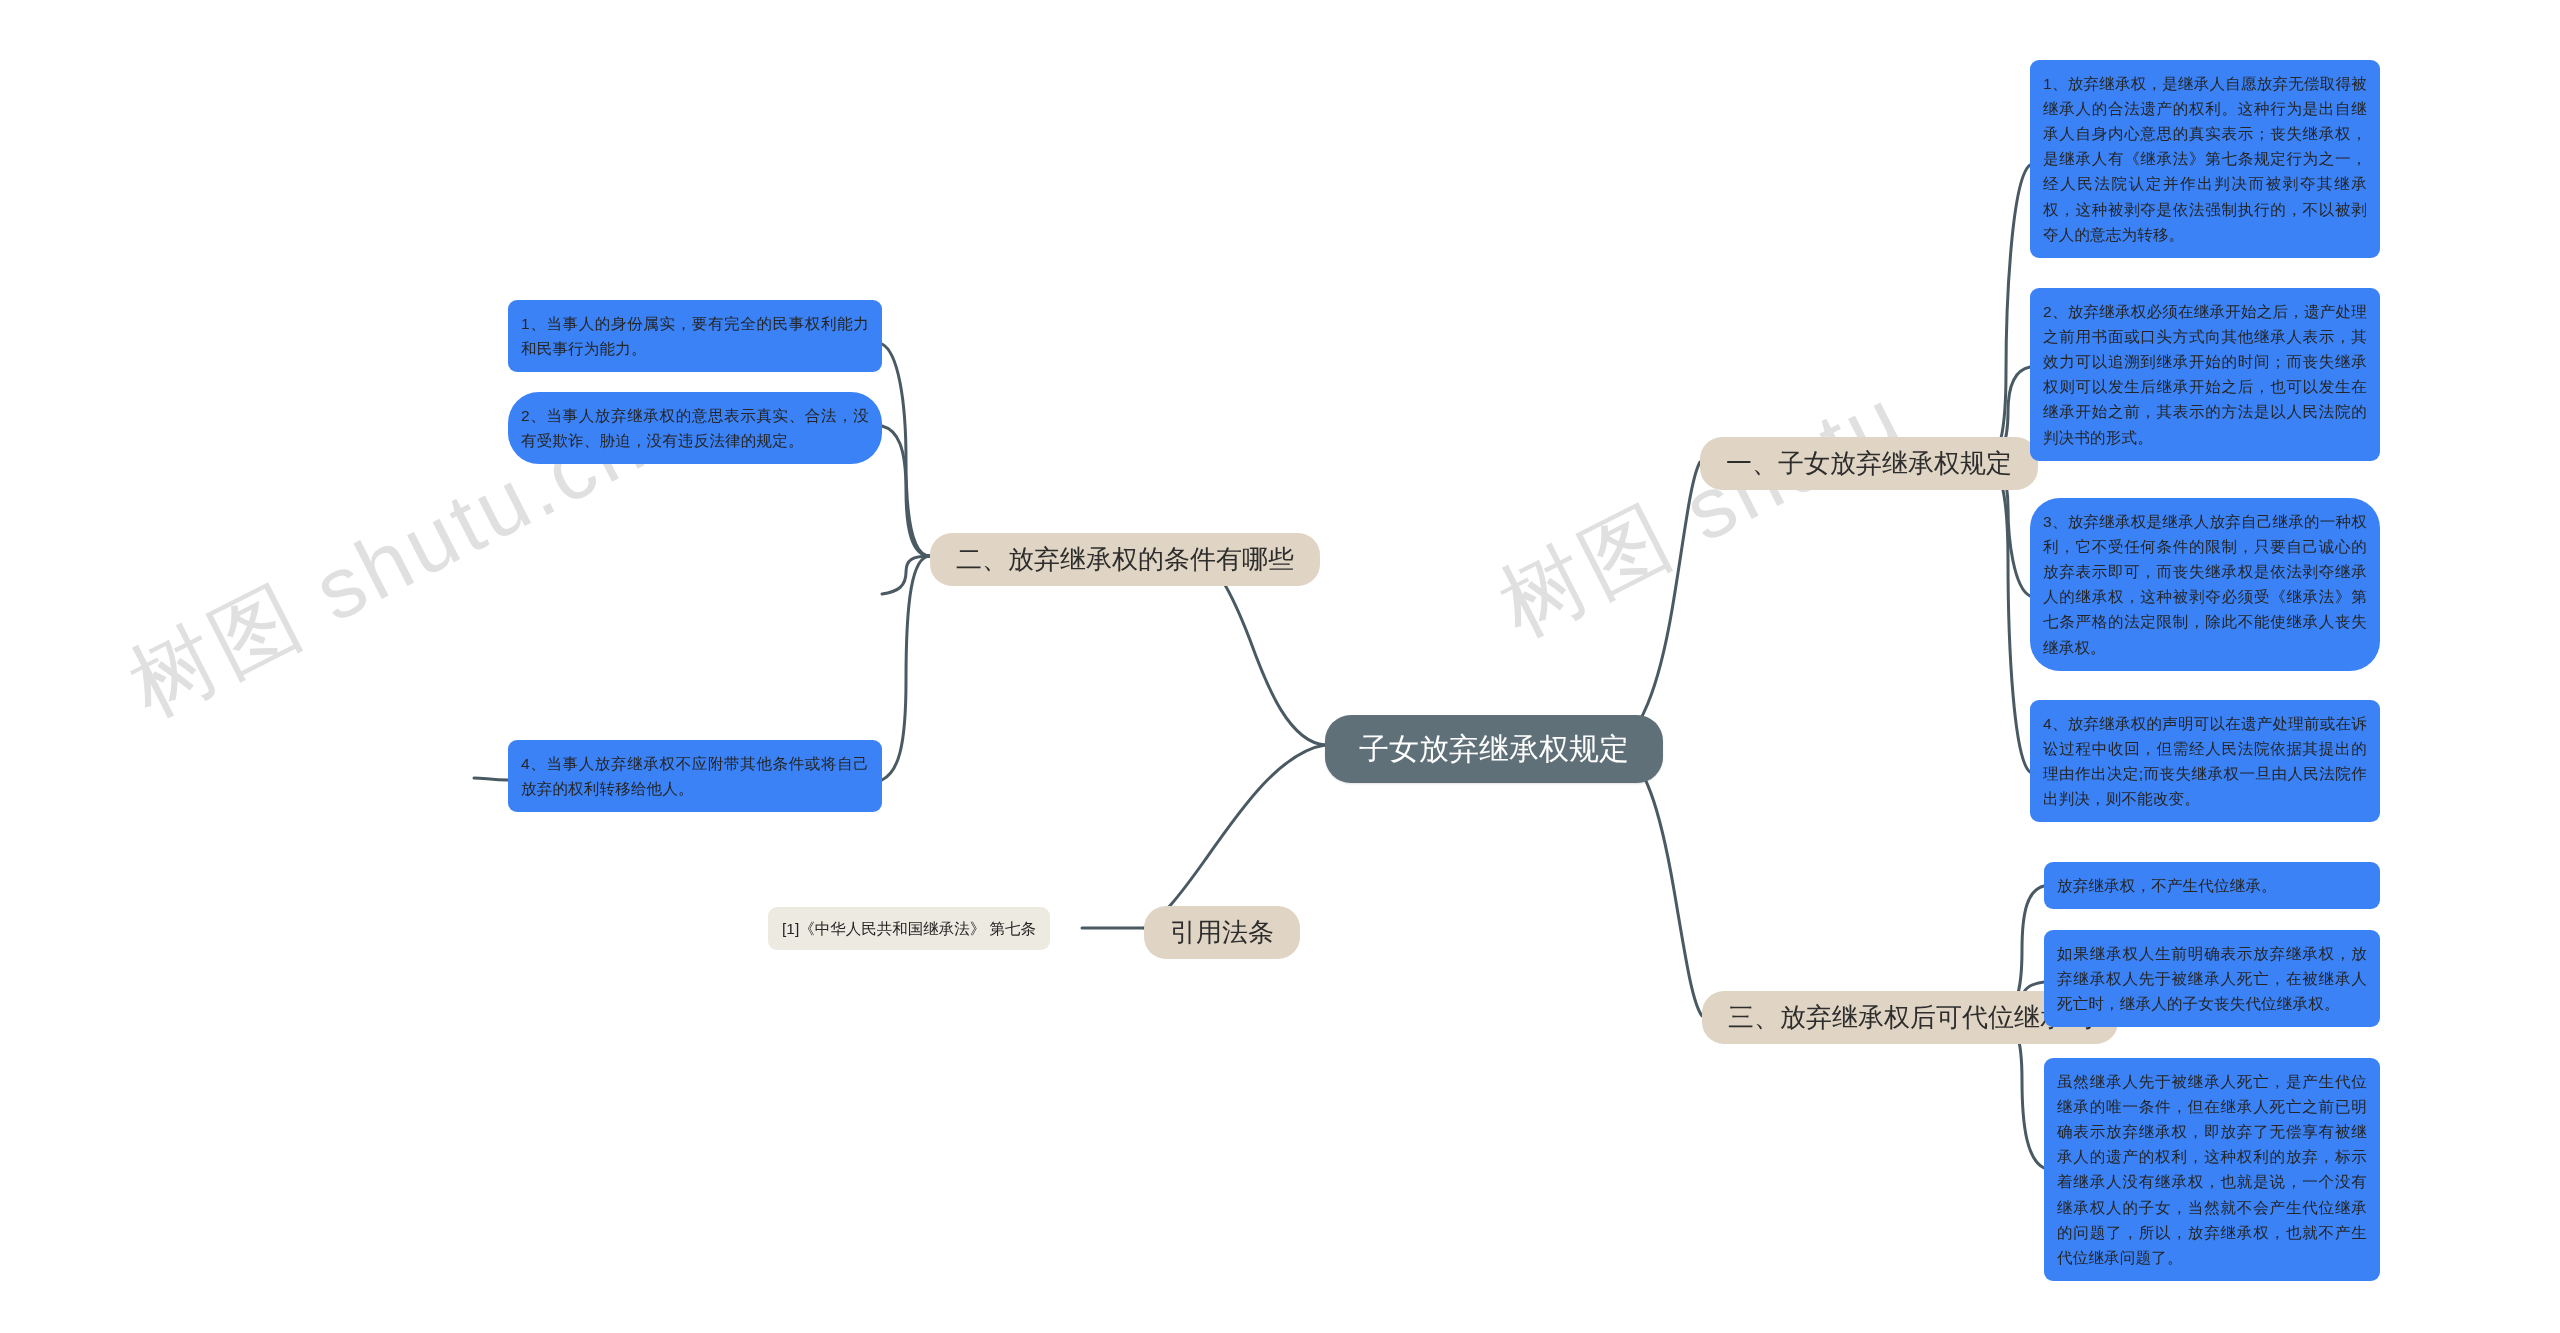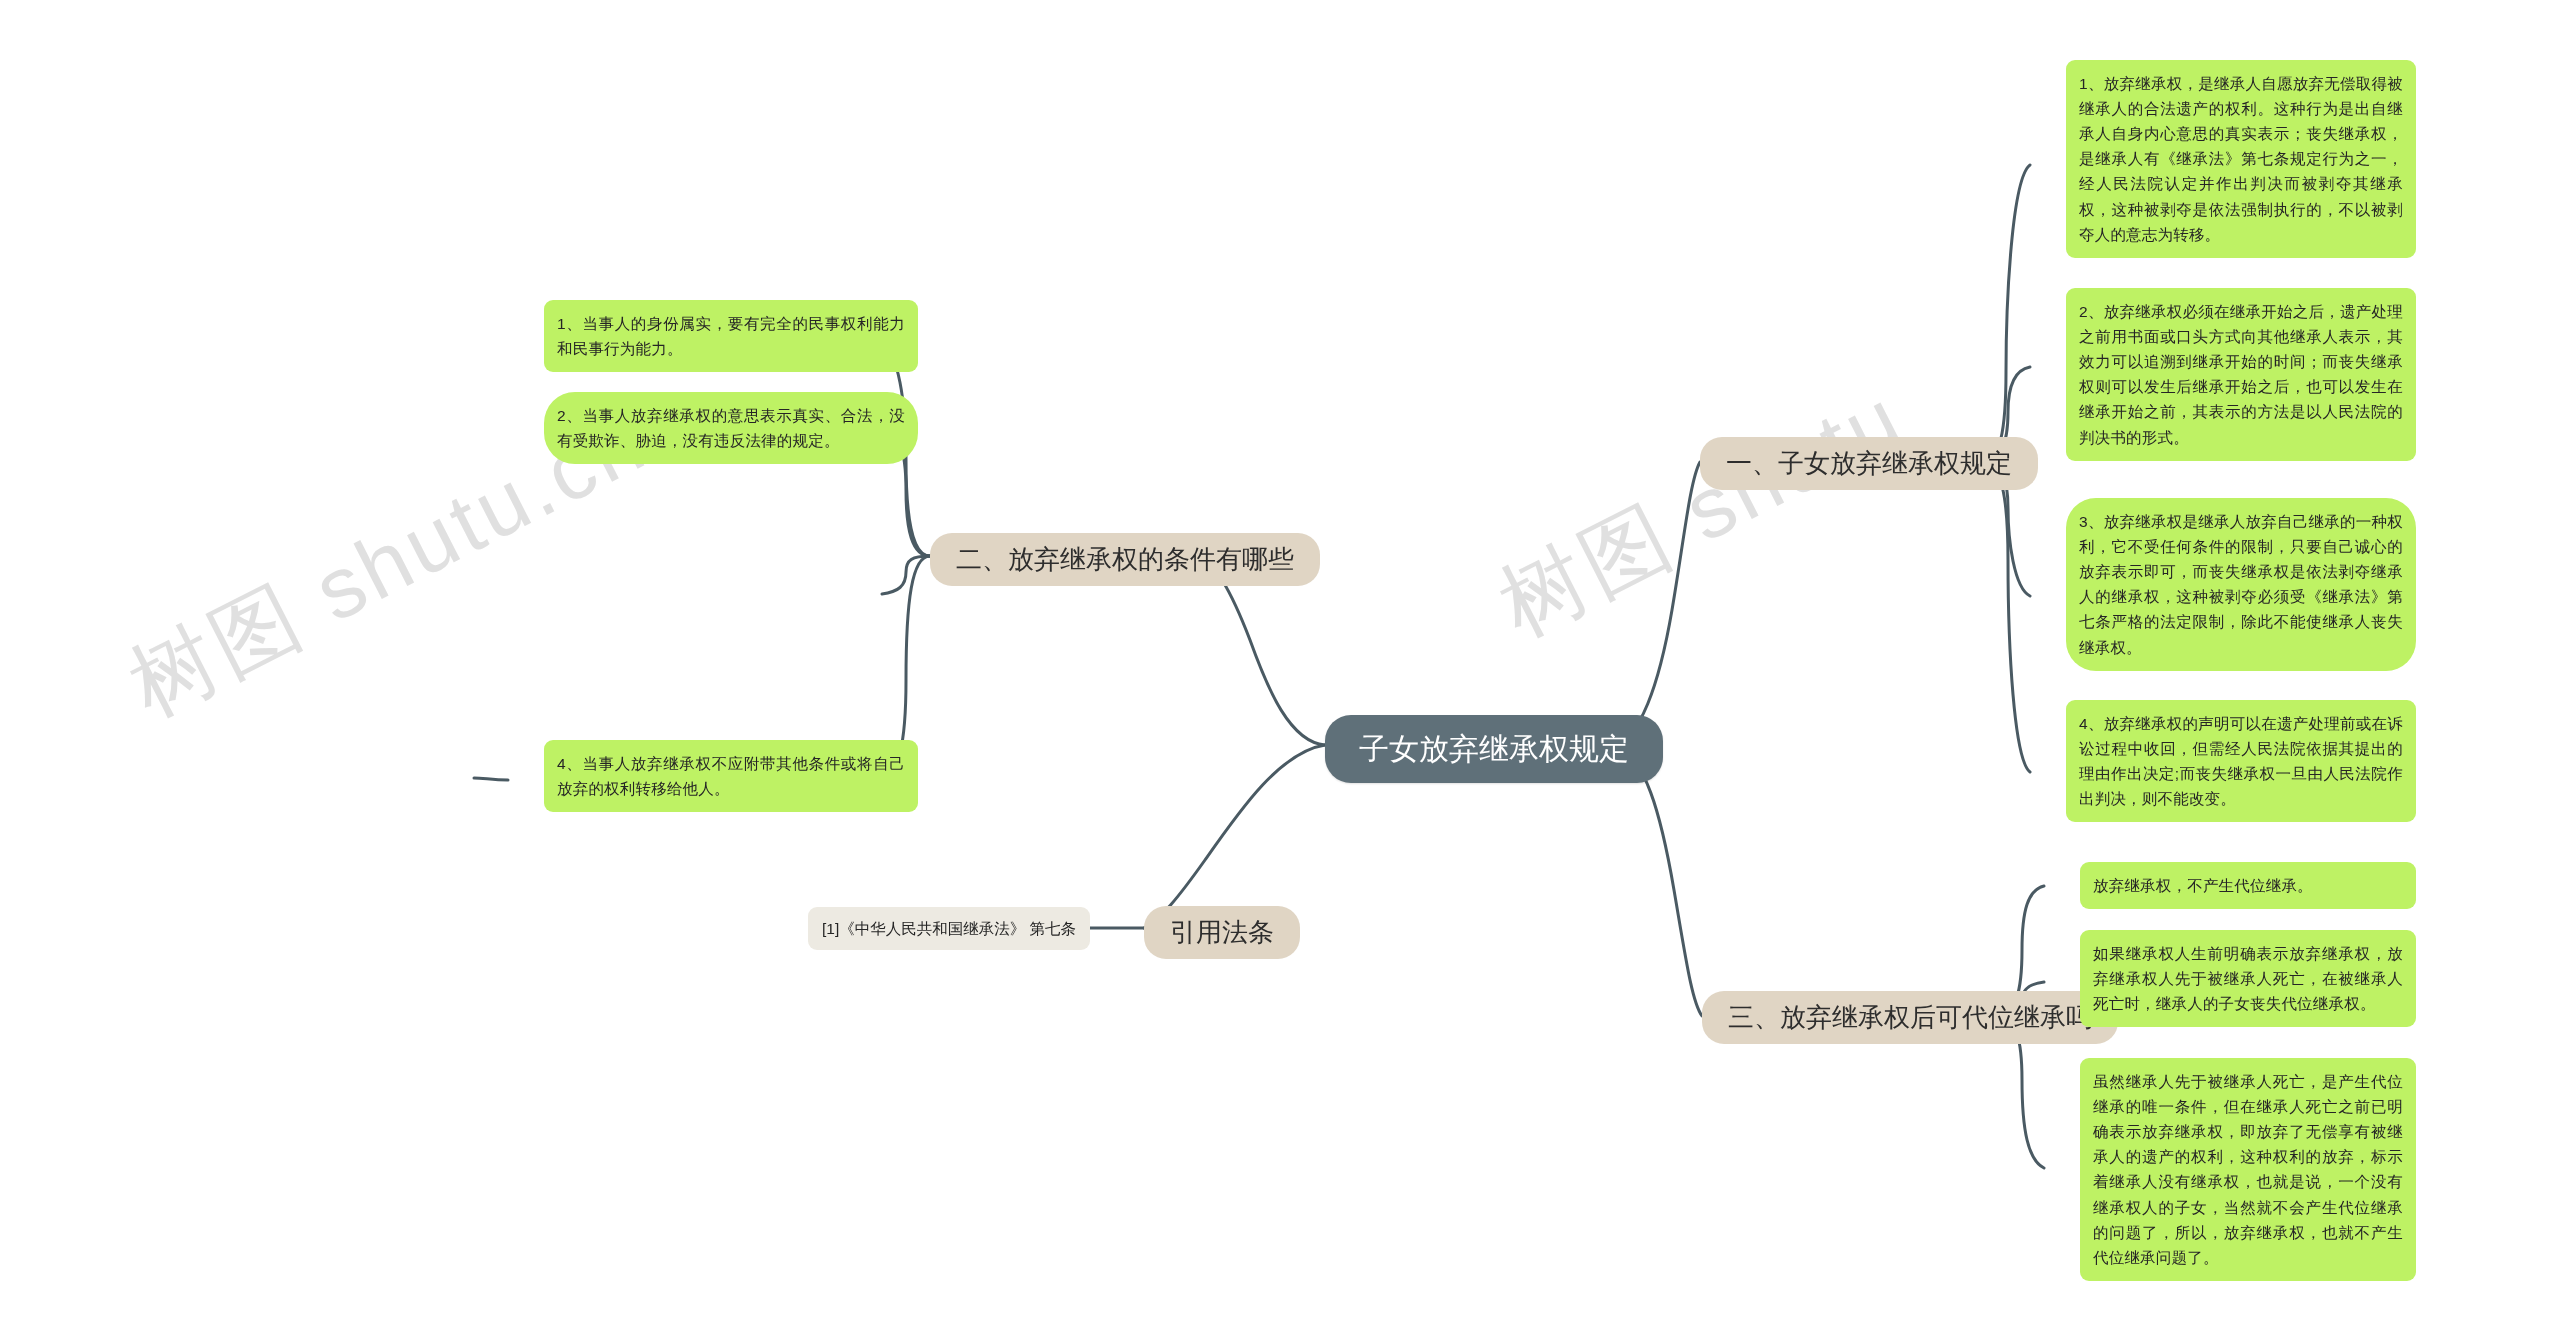--- a/index.html
+++ b/index.html
@@ -50,39 +50,37 @@
     color:#2d2d2d;
     border-radius:22px;
     font-size:26px;
     line-height:1.2;
     padding:11px 26px;
     white-space:nowrap;
   }
 
   
   .leaf{
-    background:#bef264;
+    background:#3b82f6;
     color:#252525;
     border-radius:9px;
     font-size:15.5px;
     line-height:1.62;
     padding:11px 13px;
     text-align:justify;
     letter-spacing:.2px;
-    margin-left:36px;
   }
   .cite{
     background:#edeae2;
     color:#252525;
     border-radius:9px;
     font-size:15.5px;
     line-height:1.5;
     padding:10px 14px;
     white-space:nowrap;
-    margin-left:40px;
   }
 </style>
 </head>
 <body>
 
 <div id="canvas">
 
   <div class="wm a">树图 shutu.cn</div>
   <div class="wm b">树图 shutu</div>
 

